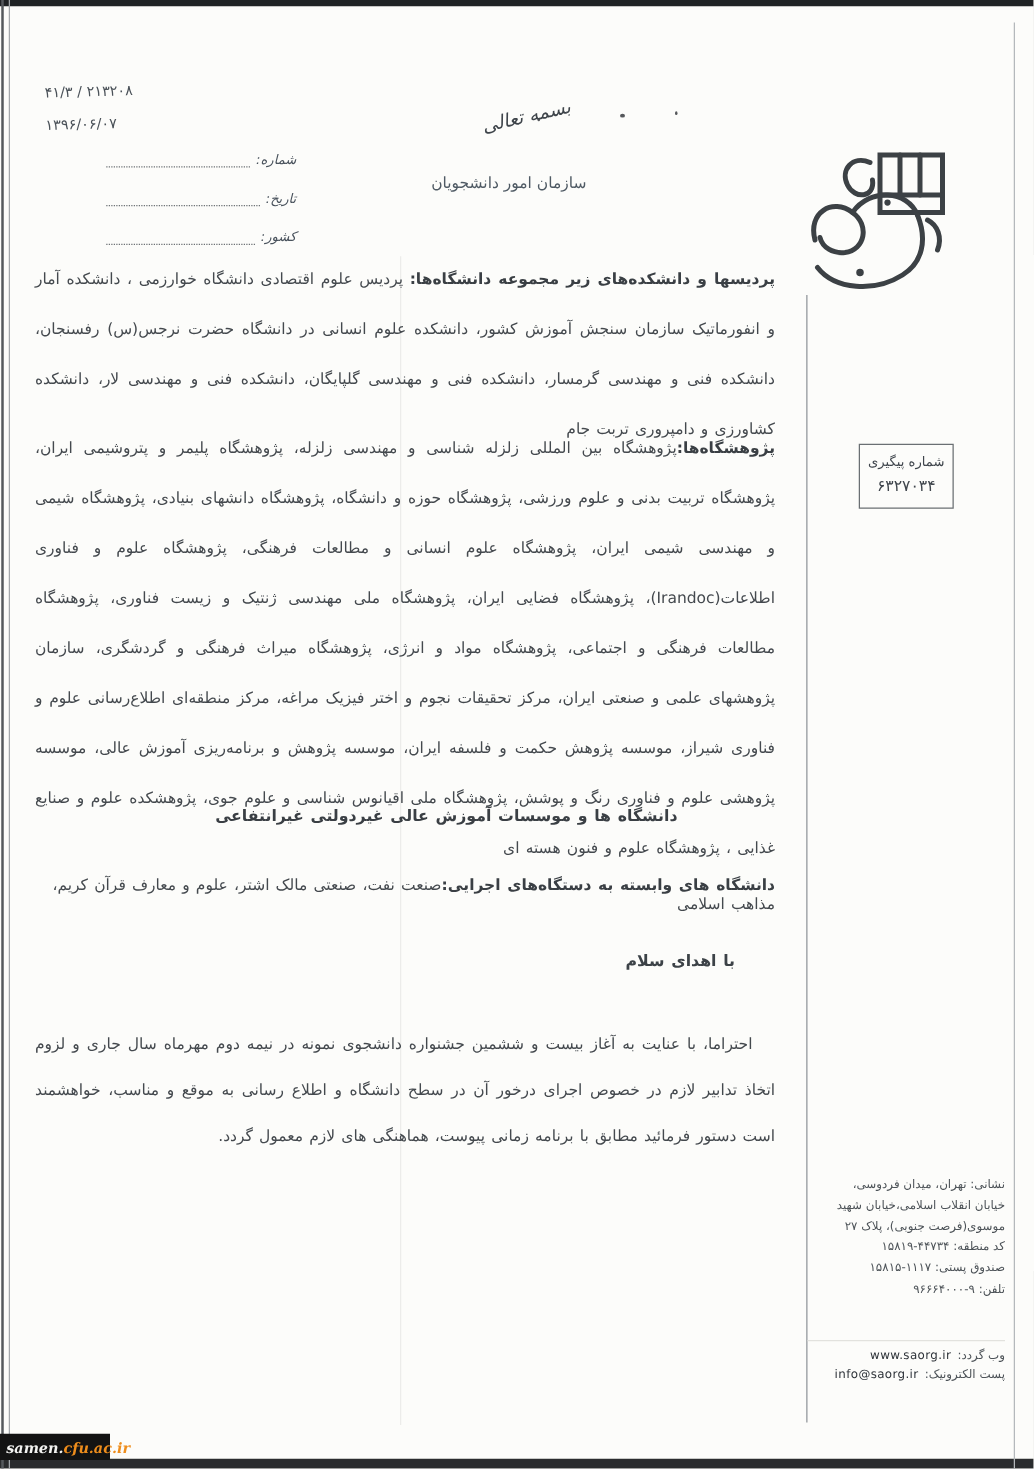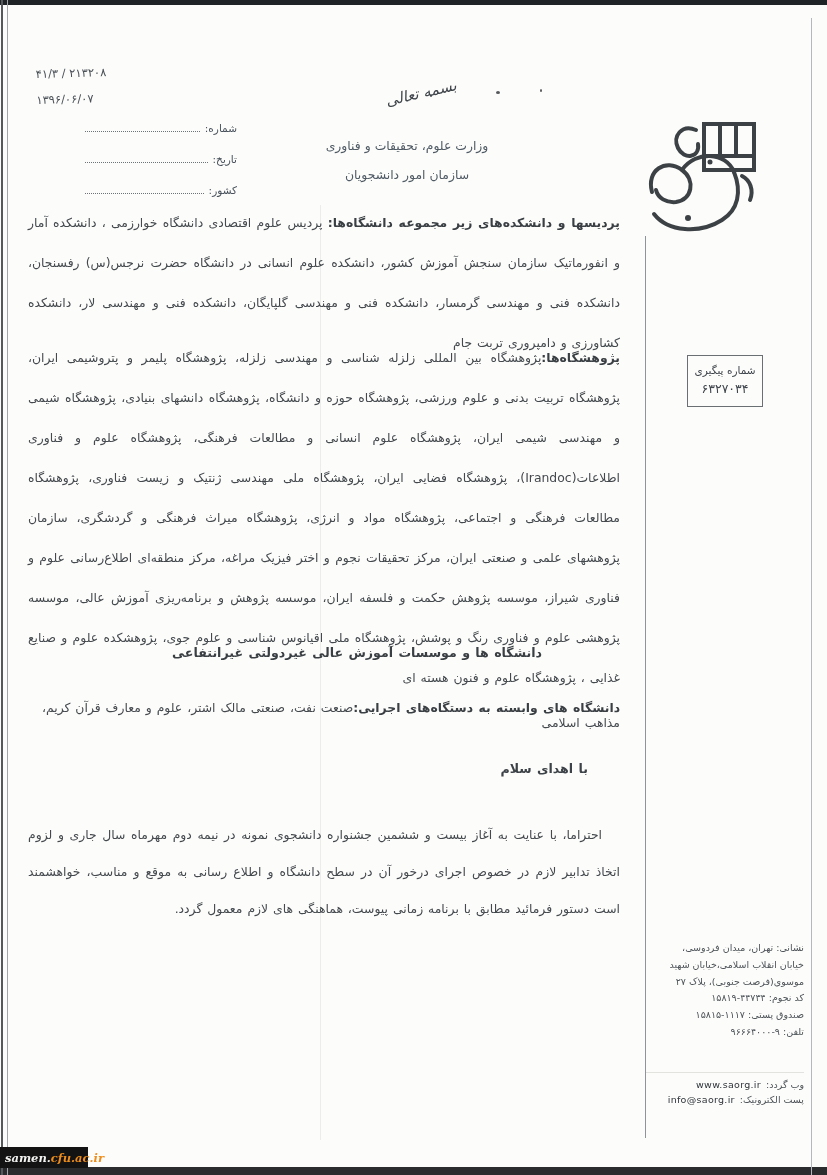--- a/index.html
+++ b/index.html
@@ -19,21 +19,21 @@
   .vline-mid{ position:absolute; left:645px; top:236px; width:1px; height:902px; background:#8f9499; }
   .fold     { position:absolute; left:320px; top:205px; width:1px; height:935px; background:rgba(100,100,100,0.10); }
   .speck { position:absolute; border-radius:50%; background:rgba(55,58,62,0.85); }
 
   
   .refblock { position:absolute; left:36px; top:60px; transform:rotate(-1.5deg); color:#4a5158; }
   .refblock div { font-size:11.5px; letter-spacing:1px; line-height:26px; }
 
   
   .fields { position:absolute; left:85px; top:121px; width:152px; }
-  .frow { display:flex; direction:rtl; align-items:flex-start; margin-bottom:17px; height:14px; }
+  .frow { display:flex; direction:rtl; align-items:center; margin-bottom:17px; height:14px;font-style:italic; }
   .flabel { font-size:10.5px; color:#49525c; white-space:nowrap; margin-left:5px; line-height:14px; }
   .fdots { flex:1; border-bottom:1.3px dotted #6d7276; height:11px; }
 
   
   .besmele { position:absolute; left:385px; top:84px; font-family:"DejaVu Serif","Liberation Serif",serif;
              font-style:italic; font-size:15px; color:#3e444a; transform:rotate(-13deg); letter-spacing:1px; }
   .ministry { position:absolute; left:318px; top:131px; width:178px; text-align:center;
               direction:rtl; color:#4f5a64; font-size:12.4px; font-weight:500; }
   .ministry div { line-height:29px; white-space:nowrap; }
 
@@ -110,21 +110,20 @@
       <span class="fdots"></span>
     </div>
     <div class="frow">
       <span class="flabel">کشور:</span>
       <span class="fdots"></span>
     </div>
   </div>
 
   <div class="besmele" dir="rtl">بسمه تعالی</div>
   <div class="ministry">
-    <div>وزارت علوم، تحقیقات و فناوری</div>
     <div>سازمان امور دانشجویان</div>
   </div>
 
   <div class="logo">
     <svg width="124" height="132" viewBox="0 0 124 132" xmlns="http://www.w3.org/2000/svg">
       <g fill="none" stroke="#3c4145" stroke-width="4" stroke-linecap="round">
         <path d="M66,10 H116 V56 H66 Z"></path>
         <path d="M82,10 V42"></path>
         <path d="M98,10 V42"></path>
         <path d="M66,42 H116"></path>
@@ -164,21 +163,21 @@
   <div class="col p-main">احتراما، با عنایت به آغاز بیست و ششمین جشنواره دانشجوی نمونه در نیمه دوم مهرماه سال جاری و لزوم اتخاذ تدابیر لازم در خصوص اجرای درخور آن در سطح دانشگاه و اطلاع رسانی به موقع و مناسب، خواهشمند است دستور فرمائید مطابق با برنامه زمانی پیوست، هماهنگی های لازم معمول گردد.</div>
 
   <div class="col salutation">با اهدای سلام</div>
 
 
   <div class="address">
     <div>نشانی: تهران، میدان فردوسی،</div>
     <div>خیابان انقلاب اسلامی،خیابان شهید</div>
     <div>موسوی(فرصت جنوبی)، پلاک ۲۷</div>
     <div>
-      <span>کد نجوم:</span>
+      <span>کد منطقه:</span>
       <span class="num">۱۵۸۱۹-۴۴۷۳۴</span>
     </div>
     <div>
       <span>صندوق پستی:</span>
       <span class="num">۱۵۸۱۵-۱۱۱۷</span>
     </div>
     <div>
       <span>تلفن:</span>
       <span class="num">۹۶۶۶۴۰۰۰-۹</span>
     </div>

